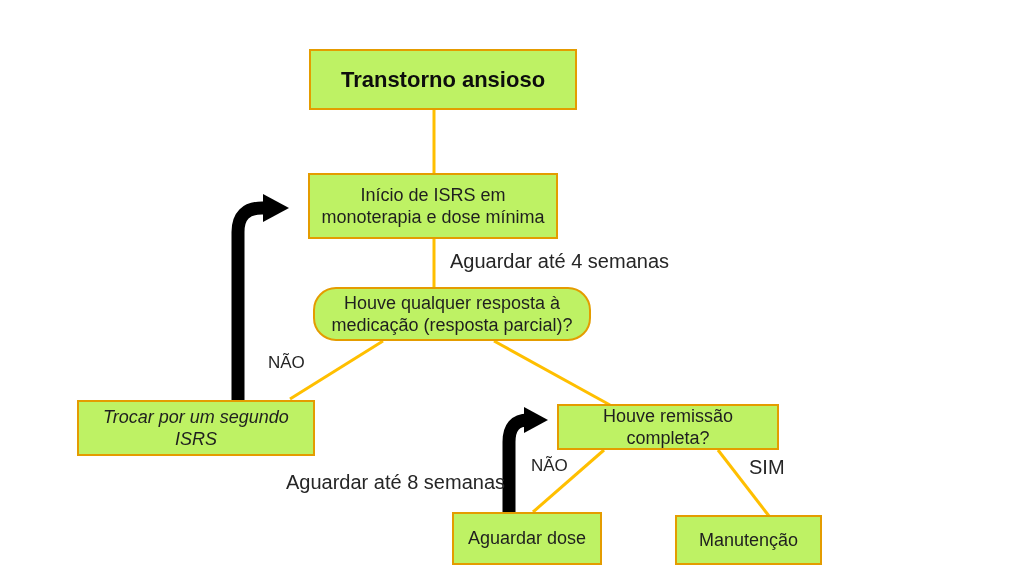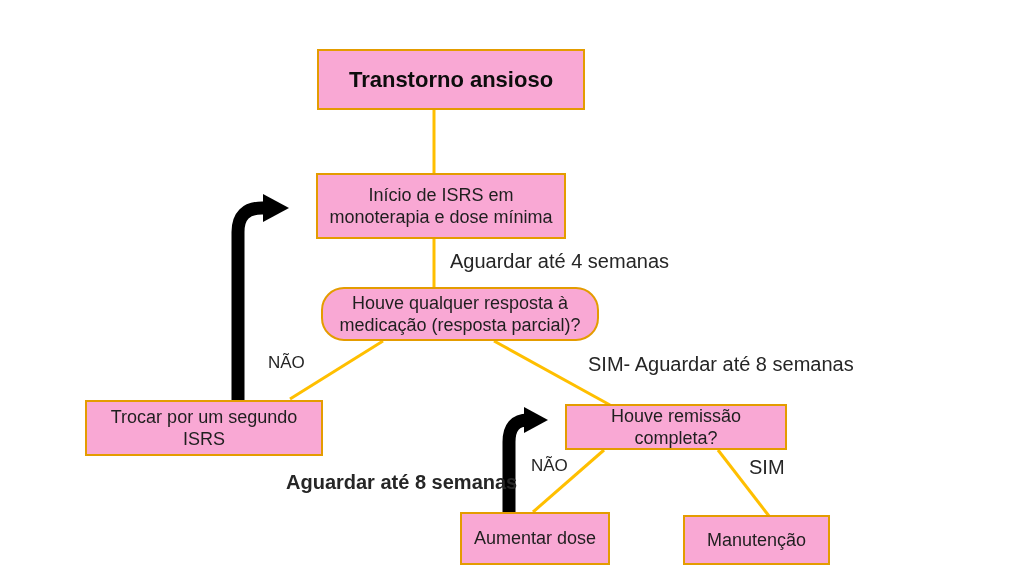--- a/index.html
+++ b/index.html
@@ -19,58 +19,57 @@
     position: absolute;
     left: 0;
     top: 0;
     width: 1024px;
     height: 576px;
     z-index: 1;
   }
   .node {
     position: absolute;
     z-index: 2;
-    background: #f9a8d4;
+    background: #bef264;
     border: 2px solid #E49C00;
     box-sizing: border-box;
     display: flex;
     align-items: center;
     justify-content: center;
     text-align: center;
     color: #1f1f1f;
     font-size: 18px;
     line-height: 1.25;
     padding: 2px 8px;
-    margin-left: 8px;
   }
   .node-title {
     left: 309px; top: 49px; width: 268px; height: 61px;
     font-weight: 700;
     font-size: 22px;
     color: #0d0d0d;
   }
   .node-inicio     { left: 308px; top: 173px; width: 250px; height: 66px; }
   .node-resposta   { left: 313px; top: 287px; width: 278px; height: 54px; border-radius: 23px; }
-  .node-trocar     { left: 77px;  top: 400px; width: 238px; height: 56px; }
+  .node-trocar     { left: 77px;  top: 400px; width: 238px; height: 56px; font-style: italic; }
   .node-remissao   { left: 557px; top: 404px; width: 222px; height: 46px; padding: 2px 36px; }
   .node-aumentar   { left: 452px; top: 512px; width: 150px; height: 53px; }
   .node-manutencao { left: 675px; top: 515px; width: 147px; height: 50px; }
   .edge-label {
     position: absolute;
     z-index: 2;
     color: #262626;
     font-size: 20px;
     white-space: nowrap;
   }
   .lbl-wait4 { left: 450px; top: 250px; }
   .lbl-nao1  { left: 268px; top: 353px; font-size: 17px; }
   .lbl-sim8  { left: 588px; top: 353px; }
   .lbl-nao2  { left: 531px; top: 456px; font-size: 17px; }
   .lbl-sim2  { left: 749px; top: 456px; font-size: 20px; }
-  .lbl-wait8 { left: 286px; top: 471px; font-weight: bold; }
+  .lbl-wait8 { left: 286px; top: 471px; }
 </style>
 </head>
 <body>
 
 <div class="canvas">
 
   <svg class="edges-svg" viewBox="0 0 1024 576" xmlns="http://www.w3.org/2000/svg">
 
     <line x1="434" y1="110" x2="434" y2="174" stroke="#FFBF00" stroke-width="3"></line>
     <line x1="434" y1="239" x2="434" y2="288" stroke="#FFBF00" stroke-width="3"></line>
@@ -100,27 +99,26 @@
 
   <div class="node node-trocar">
     <span>Trocar por um segundo ISRS</span>
   </div>
 
   <div class="node node-remissao">
     <span>Houve remissão completa?</span>
   </div>
 
   <div class="node node-aumentar">
-    <span>Aumentar dose</span>
+    <span>Aguardar dose</span>
   </div>
 
   <div class="node node-manutencao">
     <span>Manutenção</span>
   </div>
 
   <div class="edge-label lbl-wait4">Aguardar até 4 semanas</div>
   <div class="edge-label lbl-nao1">NÃO</div>
-  <div class="edge-label lbl-sim8">SIM- Aguardar até 8 semanas</div>
   <div class="edge-label lbl-nao2">NÃO</div>
   <div class="edge-label lbl-sim2">SIM</div>
   <div class="edge-label lbl-wait8">Aguardar até 8 semanas</div>
 
 </div>
 
 </body></html>

